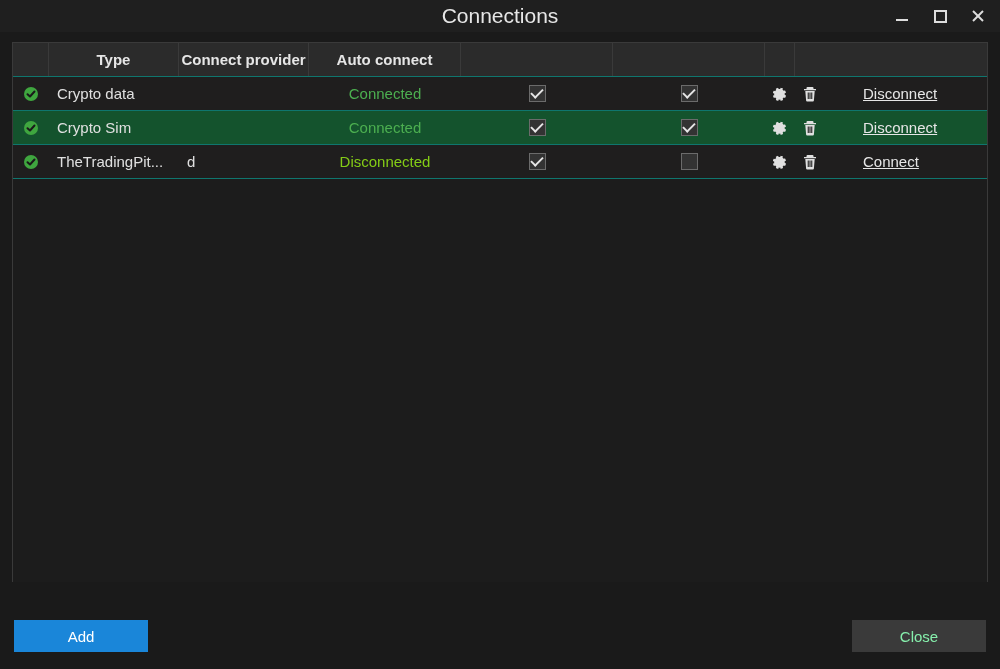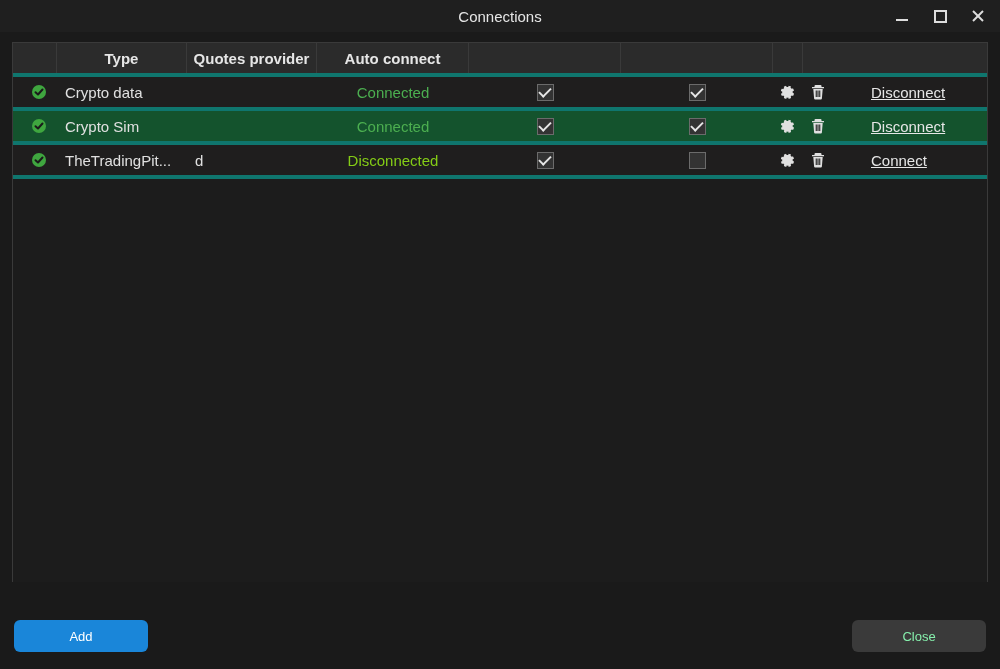--- a/index.html
+++ b/index.html
@@ -17,21 +17,21 @@
     height: 32px;
     background: #1f1f1f;
     display: flex;
     align-items: center;
     position: relative;
   }
   .titlebar .title {
     position: absolute;
     left: 0; right: 0;
     text-align: center;
-    font-size: 15px;
+    font-size: 21px;
     color: #e6e6e6;
     pointer-events: none;
   }
   .win-controls {
     margin-left: auto;
     display: flex;
     align-items: center;
     gap: 18px;
     padding-right: 12px;
   }
@@ -55,22 +55,21 @@
     flex-direction: column;
     border: 1px solid #3a3a3a;
     border-bottom: none;
     background: #1c1c1c;
     height: 540px;
   }
   .row {
     display: grid;
     grid-template-columns: 36px 130px 130px 152px 152px 152px 30px 30px 30px 132px;
     align-items: center;
-    border-bottom: 4px solid #0f766e;
-    padding-left: 8px;
+    border-bottom: 1px solid #0f766e;
   }
   .header-row {
     background: #2b2b2b;
     height: 34px;
     font-weight: 600;
     color: #e6e6e6;
   }
   .header-row .cell {
     border-right: 1px solid #3a3a3a;
     height: 100%;
@@ -131,22 +130,22 @@
     height: 60px;
     display: flex;
     align-items: center;
     padding: 0 14px 6px 14px;
   }
   .btn {
     height: 32px;
     padding: 0 20px;
     border: none;
     cursor: pointer;
-    font-size: 13px;
-    border-radius: 6px;
+    font-size: 15px;
+    border-radius: 0;
     display: flex; align-items: center; justify-content: center;
   }
   .btn-add {
     background: #1a86d9;
     color: #fff;
     width: 134px;
   }
   .btn-close {
     background: #3a3a3a;
     color: #86efac;
@@ -178,21 +177,21 @@
     </div>
   </div>
 </div>
 
 <div class="table-wrap">
   <div class="table">
 
     <div class="row header-row">
       <div class="cell center"></div>
       <div class="cell center">Type</div>
-      <div class="cell center">Quotes provider</div>
+      <div class="cell center">Connect provider</div>
       <div class="cell center">Auto connect</div>
       <div class="cell center"></div>
       <div class="cell center"></div>
       <div class="cell center"></div>
       <div class="cell center"></div>
     </div>
 
     <div id="rows-mount">
   <div class="row data-row">
     <div class="cell center">

